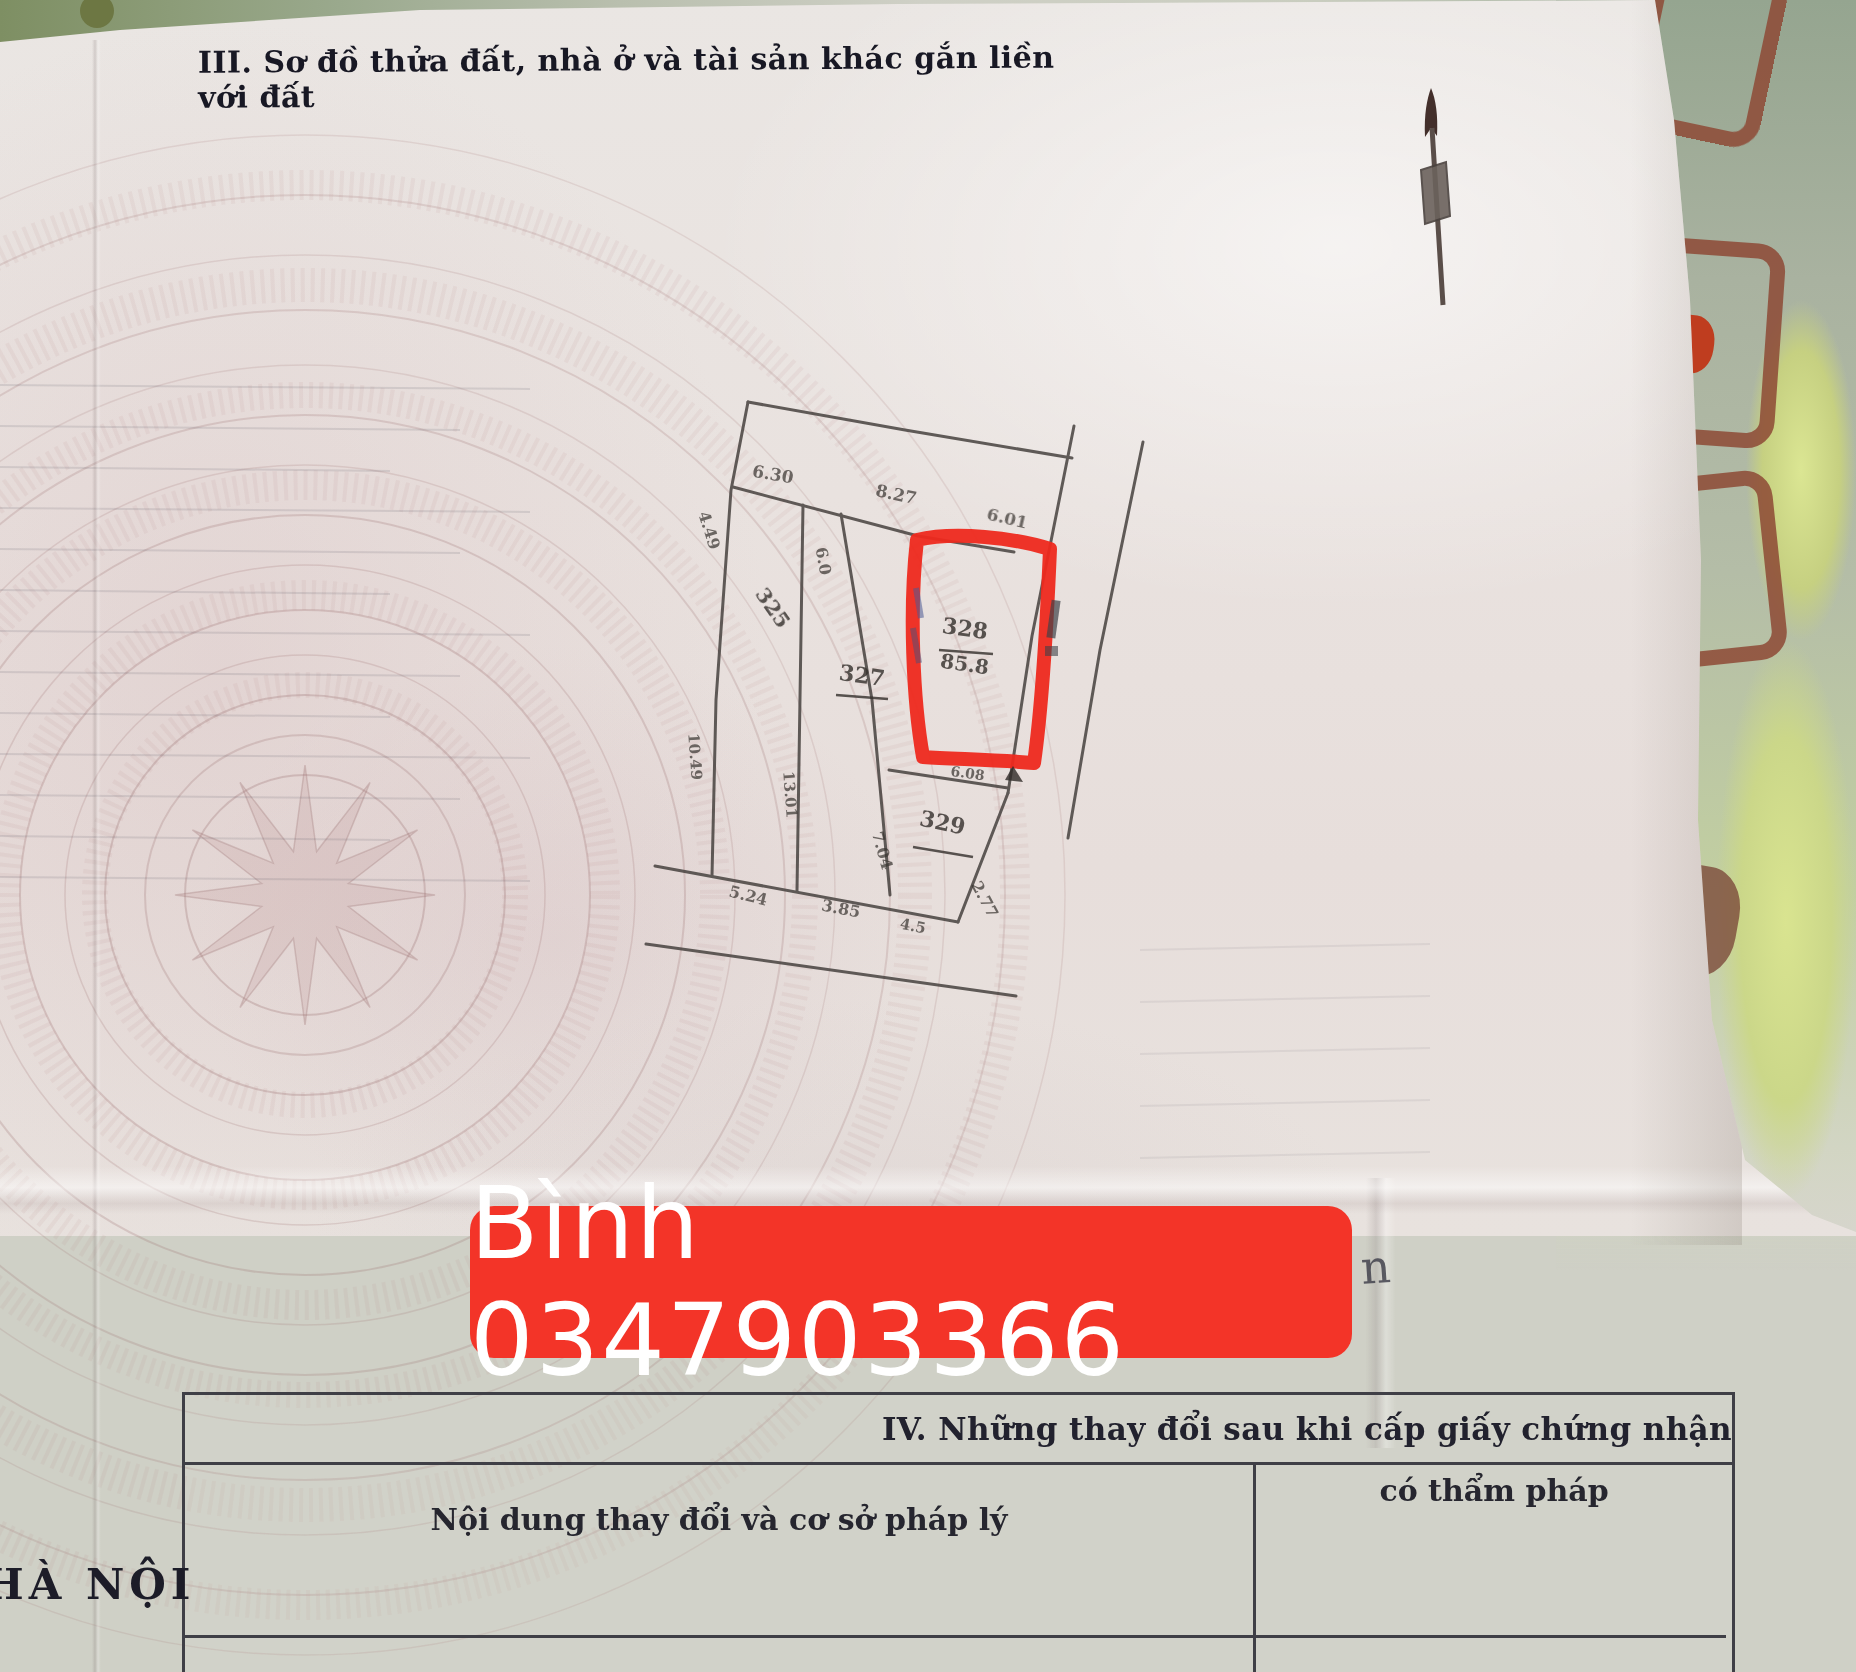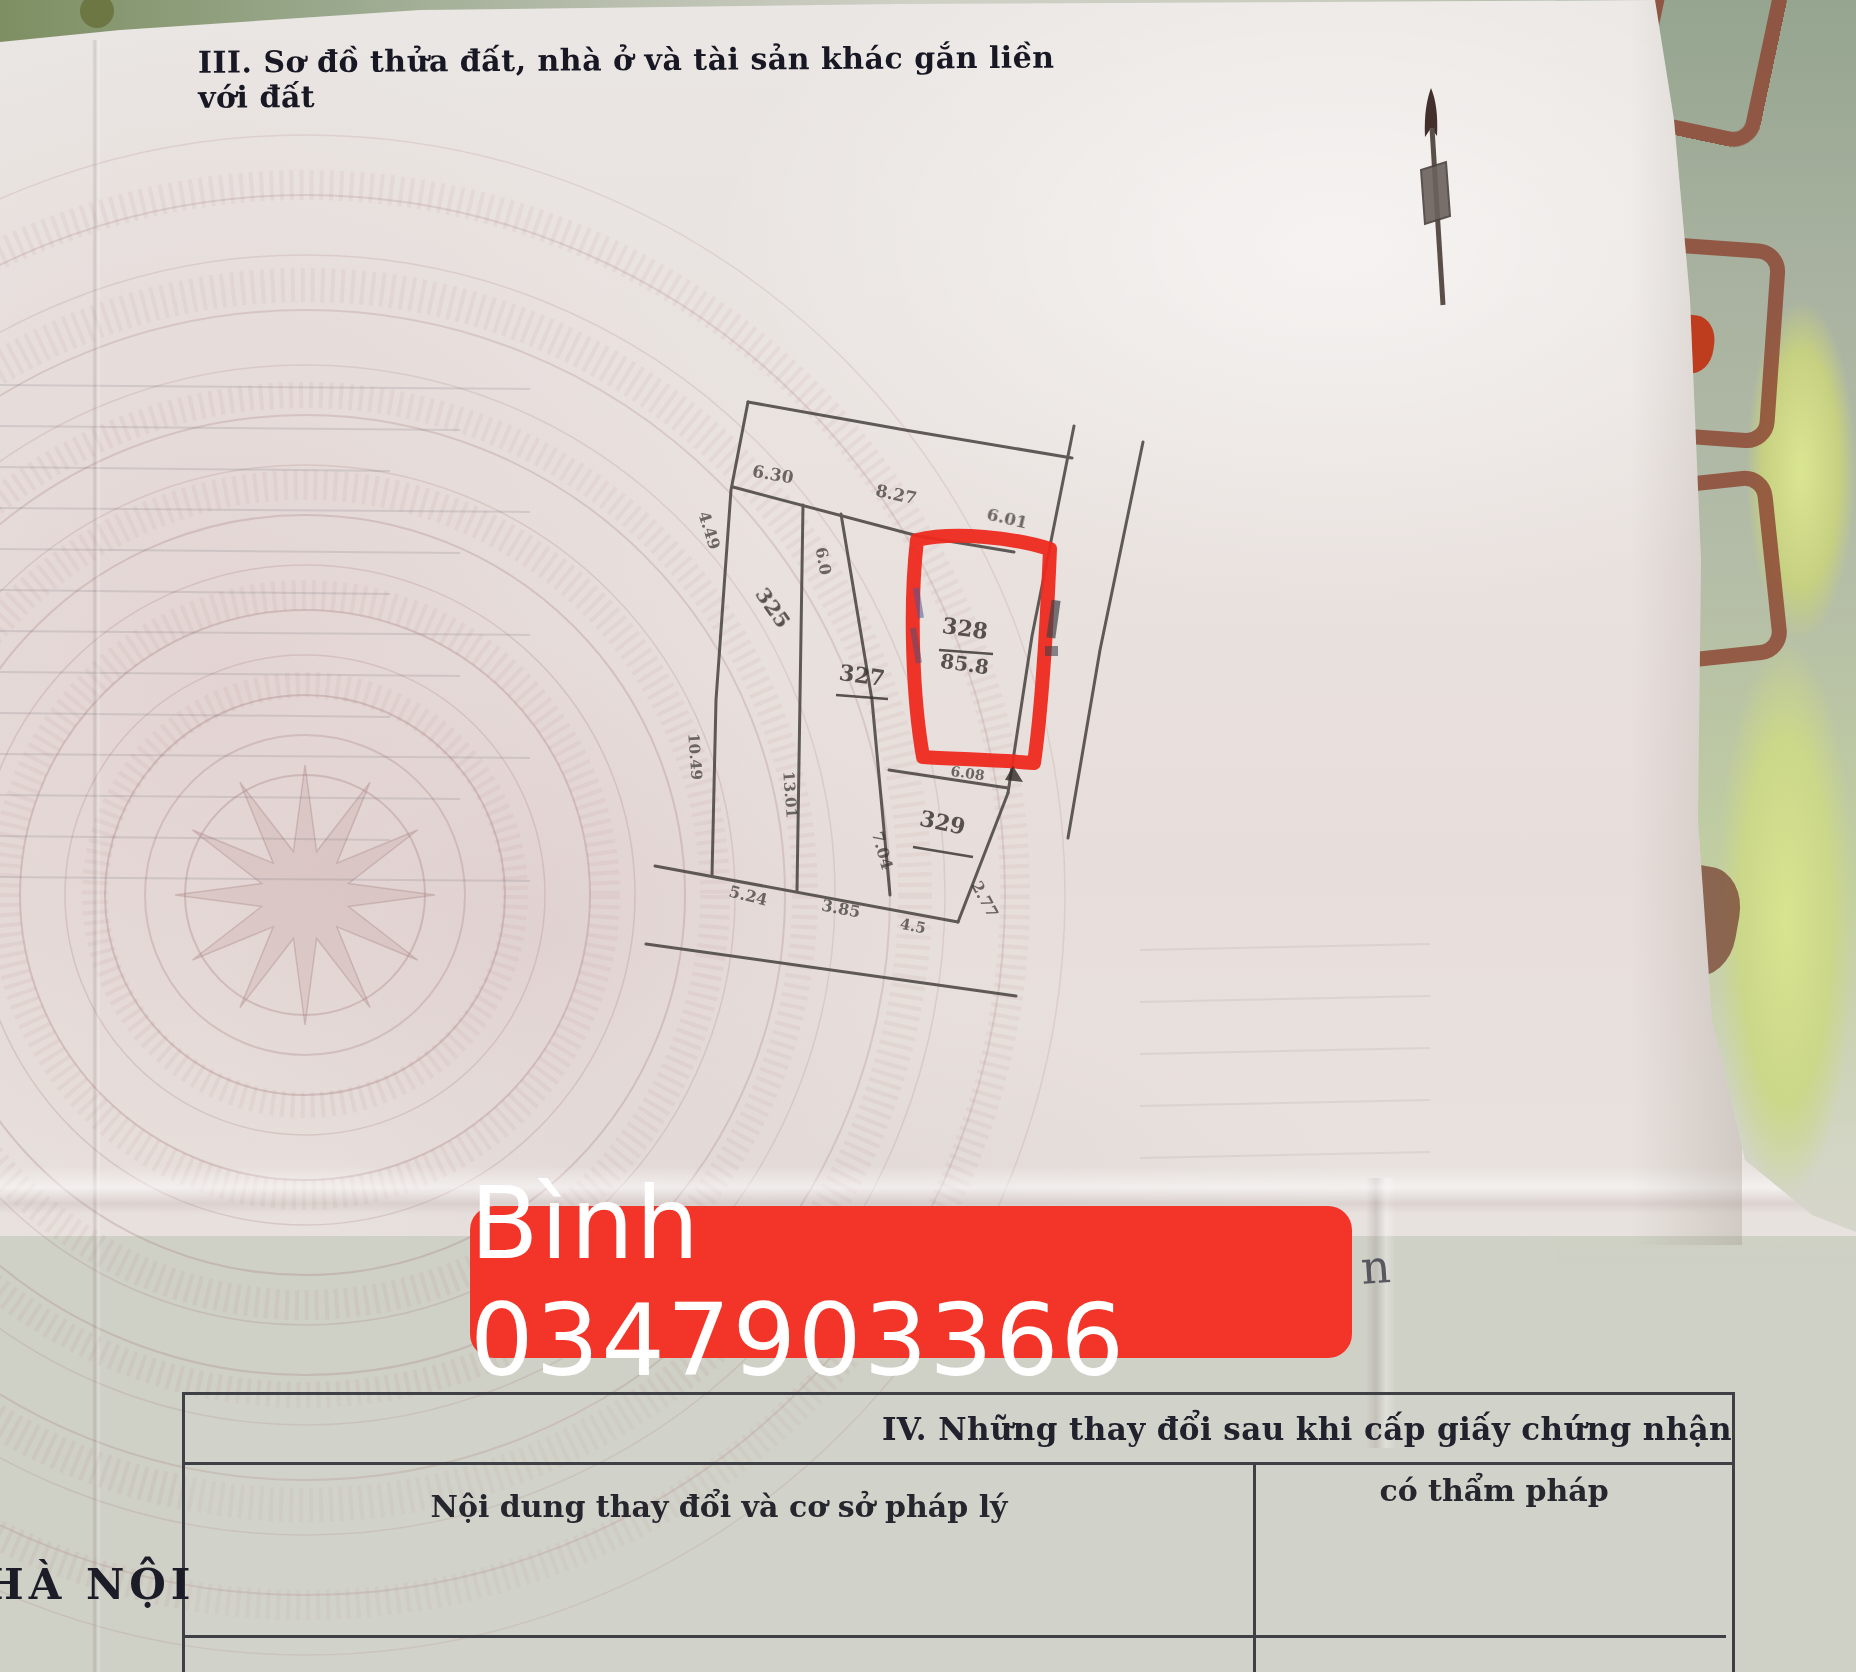--- a/index.html
+++ b/index.html
@@ -44,21 +44,21 @@
     font-family:"DejaVu Sans","Liberation Sans",sans-serif;font-size:100px;font-weight:400;color:#ffffff;letter-spacing:2px;}
 
   
   .tbl{position:absolute;left:182px;top:1392px;width:1547px;height:300px;border:3px solid #3f3f46;background:rgba(255,255,255,.06);}
   .tbl-title-row{height:67px;border-bottom:3px solid #3f3f46;display:flex;align-items:center;justify-content:flex-end;}
   .tbl-title{font-size:31px;font-weight:700;color:#22222e;letter-spacing:.4px;}
   .tbl-cols{display:flex;height:227px;}
   .tbl-col-left{width:1068px;border-right:3px solid #3f3f46;display:flex;align-items:flex-start;justify-content:center;}
   .tbl-col-right{flex:1;display:flex;flex-direction:column;align-items:center;justify-content:flex-start;padding-top:8px;}
   .col-head{font-size:30px;font-weight:700;color:#26262f;}
-  .tbl-col-left .col-head{margin-top:24px;}
+  .tbl-col-left .col-head{margin-top:37px;}
   .tbl-row-line{position:absolute;left:0px;top:170px;width:1541px;border-top:3px solid #3f3f46;}
 
   svg text{font-family:"DejaVu Serif","Liberation Serif",serif;}
 </style>
 </head>
 <body>
 
 <div id="scene">
 
   <div class="bg"></div>

